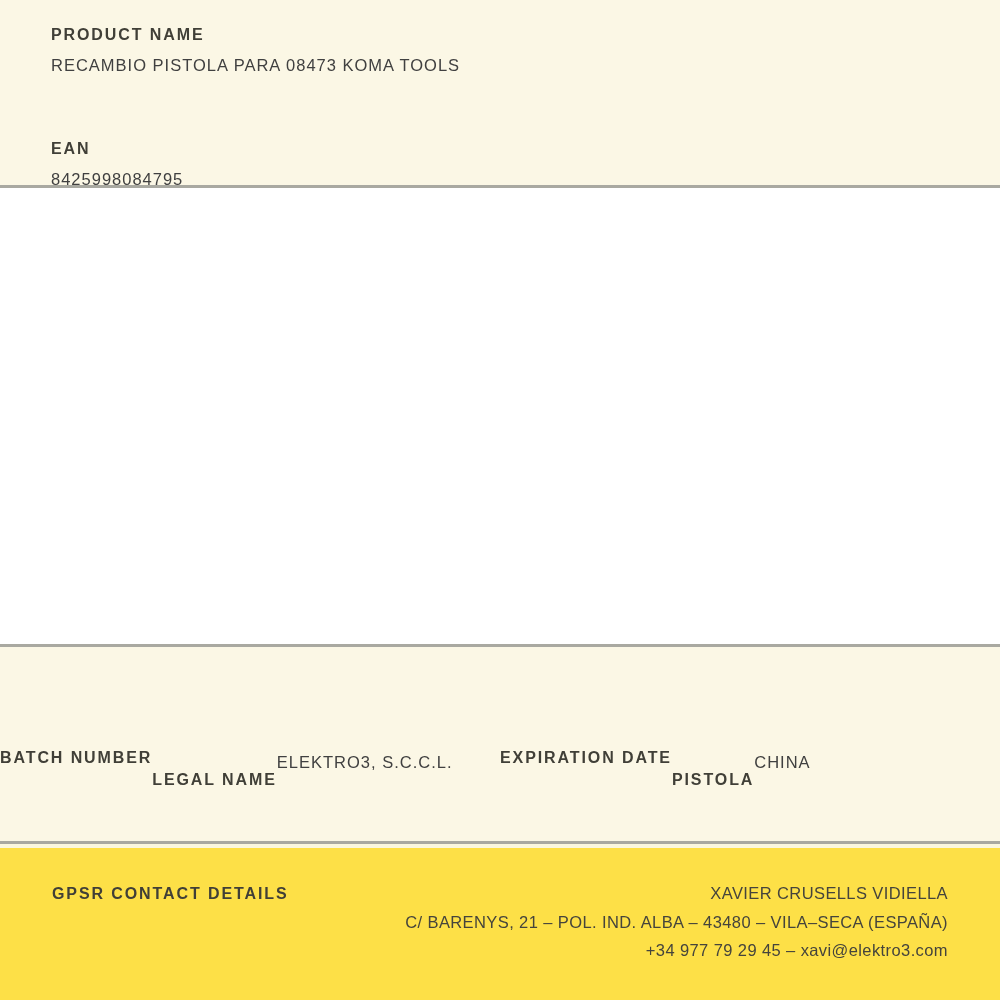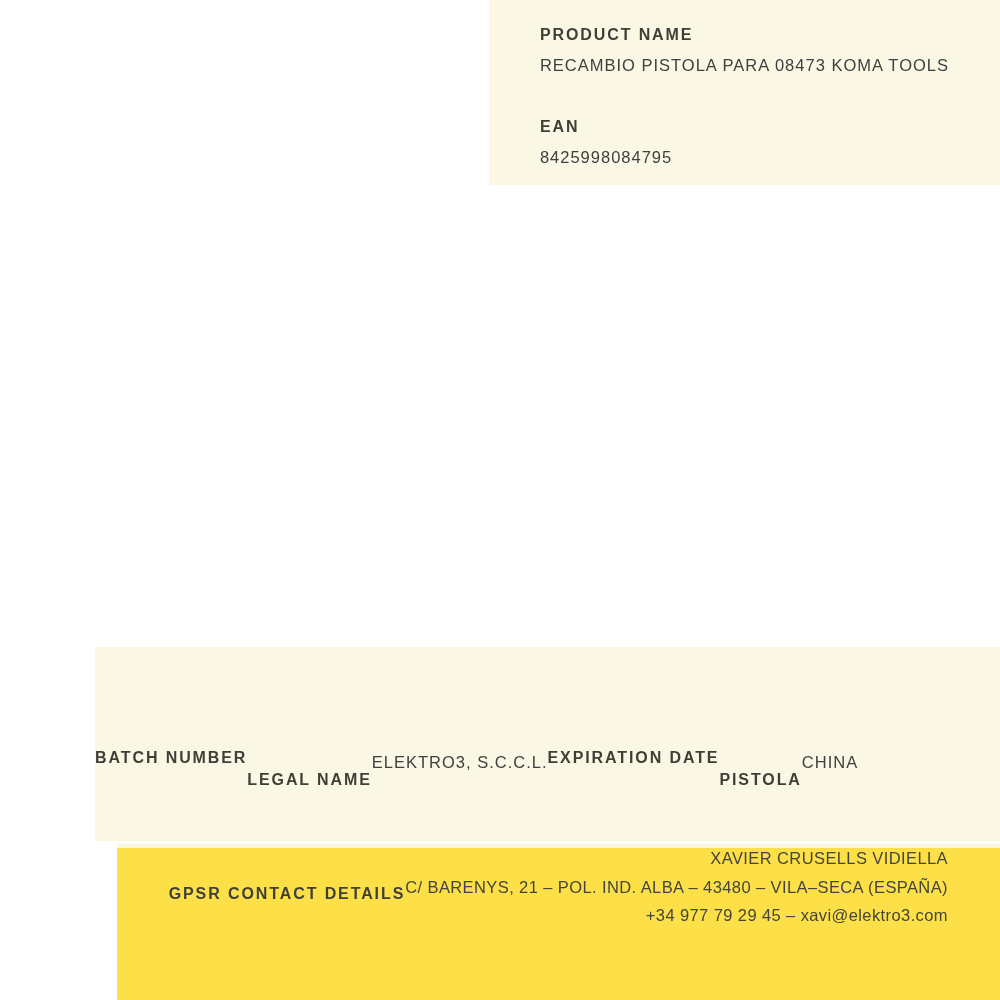--- a/index.html
+++ b/index.html
@@ -9,21 +9,20 @@
     background: #ffffff;
     font-family: "Liberation Sans", sans-serif;
     color: #45443c;
     overflow: hidden;
   }
   .page {
     width: 1000px;
     height: 1000px;
     display: flex;
     flex-direction: column;
-    align-items: flex-end;
   }
   .divider {
     height: 3px;
     background: #a9a9a1;
     flex: none;
   }
   
   .sec-top {
     height: 185px;
     flex: none;
@@ -38,21 +37,21 @@
     letter-spacing: 1.9px;
     color: #403f37;
   }
   .field-value {
     font-size: 16.5px;
     line-height: 18px;
     letter-spacing: 1px;
     margin-top: 13px;
     color: #404040;
   }
-  .sec-top .group-2 { margin-top: 45px; }
+  .sec-top .group-2 { margin-top: 67px; }
   
   .sec-image {
     height: 456px;
     flex: none;
     background: #ffffff;
   }
   
   .sec-meta {
     height: 194px;
     flex: none;
@@ -81,20 +80,21 @@
   .gpsr-label {
     margin-top: 42px;
     font-weight: 700;
     font-size: 16px;
     line-height: 16px;
     letter-spacing: 1.9px;
     color: #403f37;
     white-space: nowrap;
   }
   .gpsr-contact {
+    margin-top: 35px;
     text-align: right;
     font-size: 16.5px;
     line-height: 28.5px;
     letter-spacing: 0.4px;
     color: #45443c;
   }
 </style>
 </head>
 <body>
 

